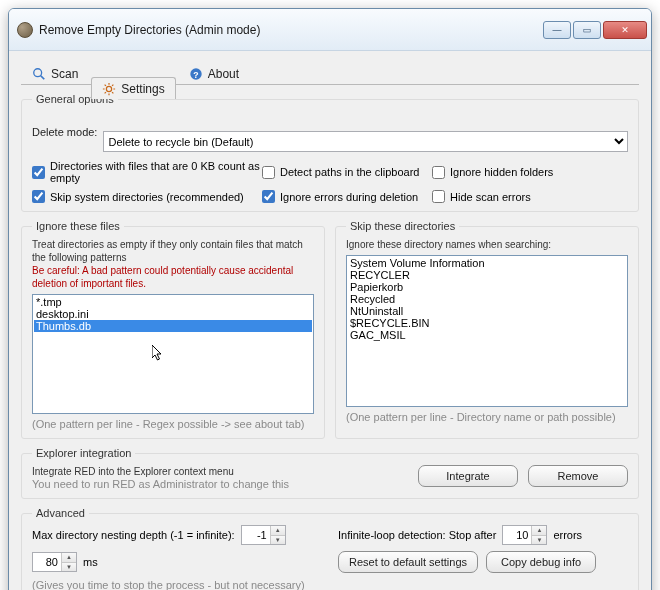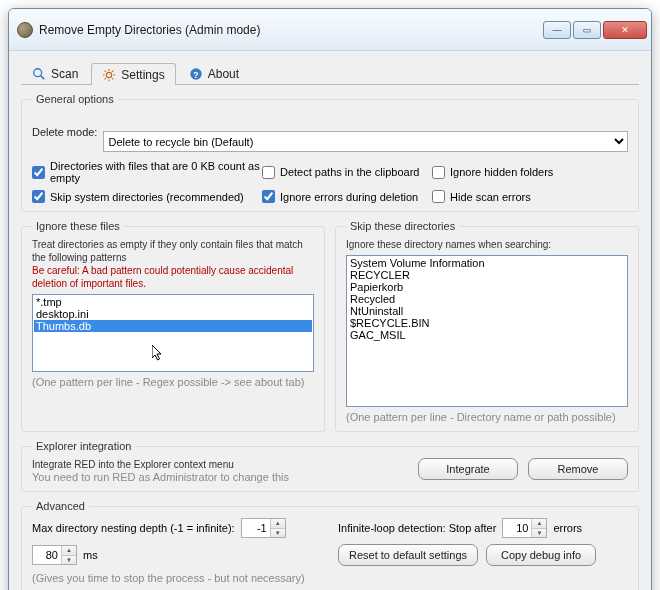--- a/index.html
+++ b/index.html
@@ -62,21 +62,21 @@
     color: #222;
     border: 1px solid transparent;
     border-bottom: none;
     margin-right: 2px;
   }
   .tab.active {
     background: #f0f0f0;
     border-color: #b9b9b9;
     border-radius: 3px 3px 0 0;
     position: relative;
-    top: 1px;
+    top: 15px;
   }
   .tab .ticon { width: 14px; height: 14px; margin-right: 5px; display:inline-block; }
   .ticon.search svg, .ticon.gear svg, .ticon.help svg { width:14px; height:14px; }
   fieldset.group {
     border: 1px solid #dcdcdc;
     border-radius: 3px;
     margin: 0 0 8px 0;
     padding: 6px 10px 8px 10px;
     background: #f0f0f0;
   }
@@ -105,21 +105,21 @@
   .listbox {
     width: 100%;
     border: 1px solid #7a98b5;
     background: #fff;
     font-family: Consolas, "Courier New", monospace;
     font-size: 11px;
     color: #000;
     overflow: auto;
     padding: 1px;
   }
-  .listbox.files { height: 78px; margin-top:4px;}
+  .listbox.files { height: 120px; margin-top:4px;}
   .listbox.dirs { height: 152px; margin-top:4px;}
   .listbox .line { padding: 0 2px; white-space: pre; }
   .listbox .line.sel { background: #3a8ae6; color: #fff; }
   .hint { font-size: 11px; color: #8a8a8a; margin-top: 4px; }
   .explorer-row { display:flex; align-items:flex-start; gap:10px; }
   .explorer-left { flex:1; }
   .btn {
     height: 22px;
     min-width: 86px;
     font-size: 11px;

